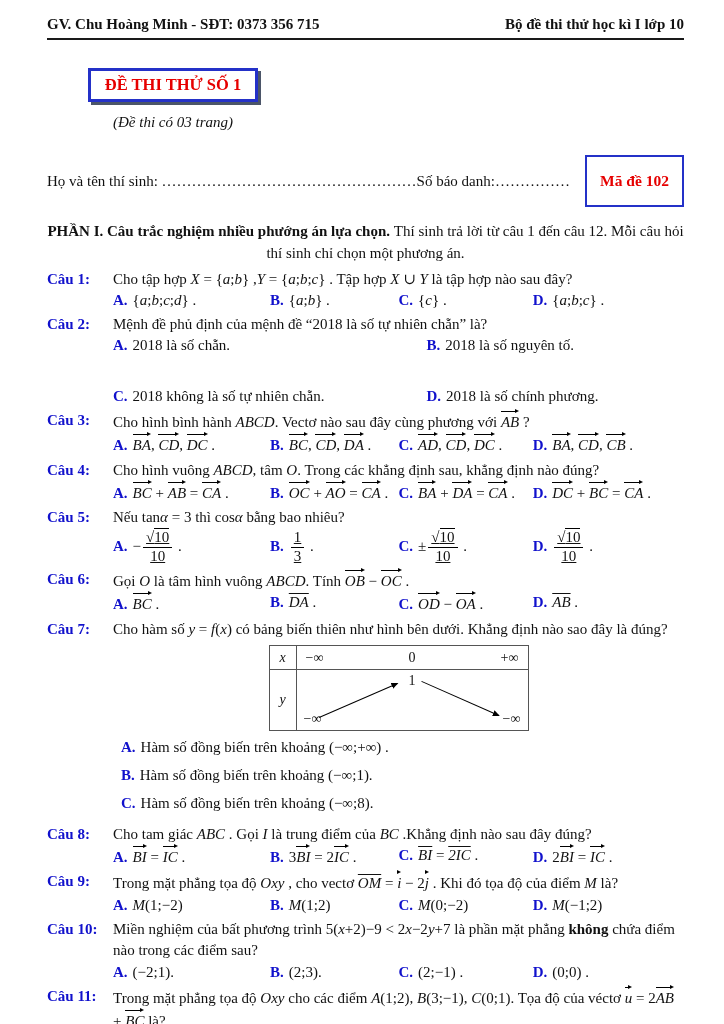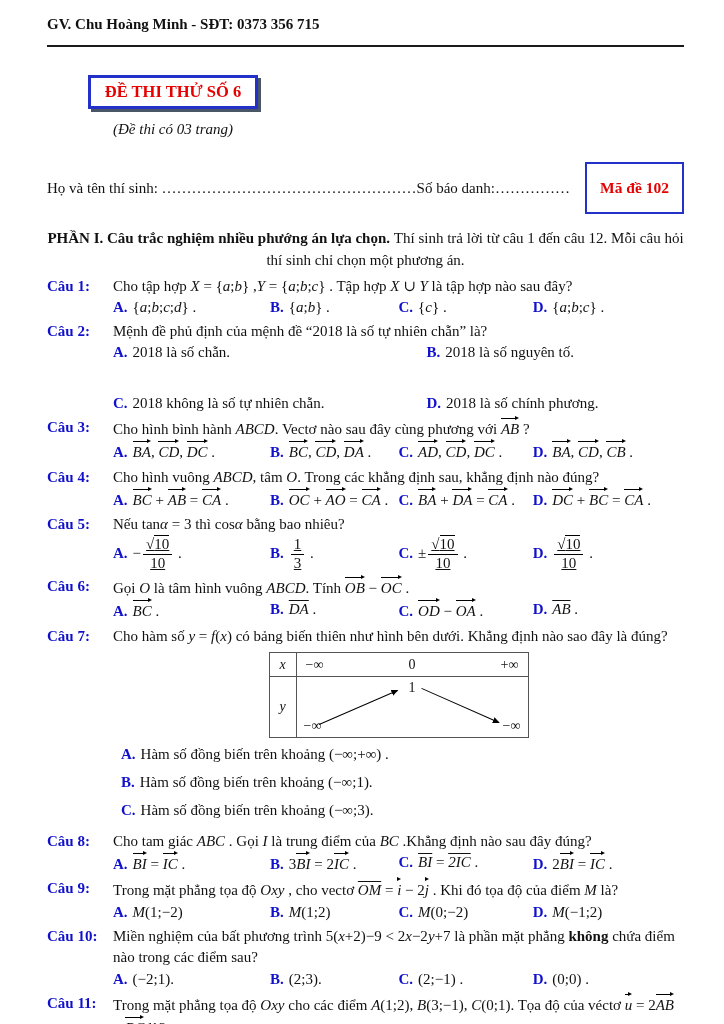--- a/index.html
+++ b/index.html
@@ -11,21 +11,21 @@
   .ol{font-style:italic;text-decoration:overline;}
   .vec{position:relative;display:inline-block;font-style:italic;padding-top:2px;}
   .vec::before{content:"";position:absolute;top:1px;left:0;right:3px;height:1px;background:#000;}
   .vec::after{content:"";position:absolute;top:-1px;right:0;width:0;height:0;border-left:4px solid #000;border-top:2.5px solid transparent;border-bottom:2.5px solid transparent;}
   .rad{font-style:normal;}
   .radc{border-top:1px solid #000;font-style:normal;}
   .frac{display:inline-flex;flex-direction:column;text-align:center;vertical-align:middle;line-height:1.15;margin:1px 2px;text-decoration:underline;}
   .fnum{border-bottom:1px solid #000;padding:0 3px;}
   .fden{padding:0 3px;}
 
-  .top-header{display:flex;justify-content:space-between;font-weight:bold;padding-bottom:12px;border-bottom:2px solid #1a1a1a;}
+  .top-header{display:flex;justify-content:space-between;font-weight:bold;padding-bottom:5px;border-bottom:2px solid #1a1a1a;}
   .title-row{display:flex;margin-top:18px;}
   .title-left{width:252px;text-align:center;padding-top:10px;}
   .exam-box{display:inline-block;border:3px solid #2431c8;box-shadow:3px 3px 0 #4b5568;padding:4px 14px;color:#e60000;font-weight:bold;font-size:16.5px;background:#fff;}
   .pages-note{margin-top:12px;font-style:italic;}
   .title-right{flex:1;text-align:center;line-height:1.3;}
   .tr-red{color:#e60000;font-weight:bold;}
   .tr-blue{color:#1111cc;font-weight:bold;}
   .tr-time{font-style:italic;margin-top:1px;}
 
   .name-row{display:flex;justify-content:space-between;align-items:center;margin-top:24px;}
@@ -55,26 +55,27 @@
   .bbt-br{position:absolute;right:7px;bottom:1px;}
   .bbt-svg{position:absolute;left:0;top:0;width:100%;height:100%;}
 </style>
 </head>
 <body>
 
 <div class="page">
 
   <div class="top-header">
     <span>GV. Chu Hoàng Minh - SĐT: 0373 356 715</span>
+    <span>Bộ đề thi thử học kì I lớp 10</span>
   </div>
 
   <div class="title-row">
     <div class="title-left">
       <div class="exam-box">
-        <span>ĐỀ THI THỬ SỐ 6</span>
+        <span>ĐỀ THI THỬ SỐ 1</span>
       </div>
       <div class="pages-note">(Đề thi có 03 trang)</div>
     </div>
   </div>
 
   <div class="name-row">
     <span>Họ và tên thí sinh: ……………………………………………Số báo danh:……………</span>
     <span class="code-box">
       <span>Mã đề 102</span>
     </span>
@@ -198,21 +199,21 @@
                   <span class="bbt-bl">−∞</span>
                   <span class="bbt-pk">1</span>
                   <span class="bbt-br">−∞</span>
                 </div>
               </div>
             </div>
           </div>
           <div class="opts rows">
             <div class="opt"><span class="opt-k">A.</span><span class="opt-t">Hàm số đồng biến trên khoảng (−∞;+∞) .</span></div>
             <div class="opt"><span class="opt-k">B.</span><span class="opt-t">Hàm số đồng biến trên khoảng (−∞;1).</span></div>
-            <div class="opt"><span class="opt-k">C.</span><span class="opt-t">Hàm số đồng biến trên khoảng (−∞;3).</span></div>
+            <div class="opt"><span class="opt-k">C.</span><span class="opt-t">Hàm số đồng biến trên khoảng (−∞;8).</span></div>
           </div>
         </div>
       </div>
       <div class="question">
         <div class="q-label">Câu 8:</div>
         <div class="q-body">
           <div class="q-text">Cho tam giác <span class="it">ABC</span> . Gọi <span class="it">I</span> là trung điểm của <span class="it">BC</span> .Khẳng định nào sau đây đúng?</div>
           <div class="opts cols4">
             <div class="opt"><span class="opt-k">A.</span><span class="opt-t"><span class="vec">BI</span> = <span class="vec">IC</span> .</span></div>
             <div class="opt"><span class="opt-k">B.</span><span class="opt-t">3<span class="vec">BI</span> = 2<span class="vec">IC</span> .</span></div>

